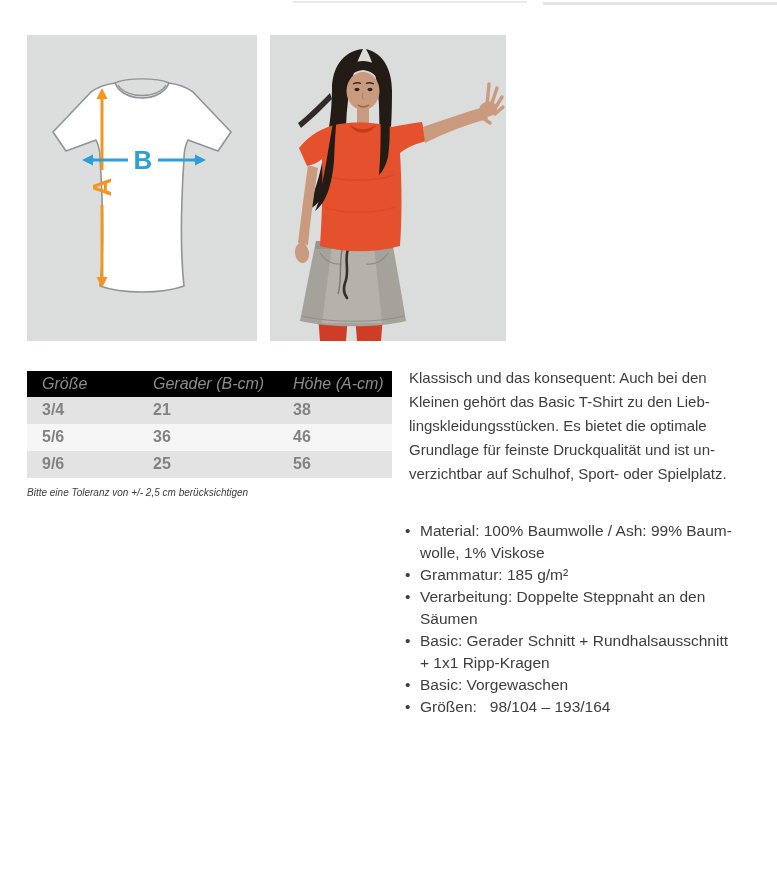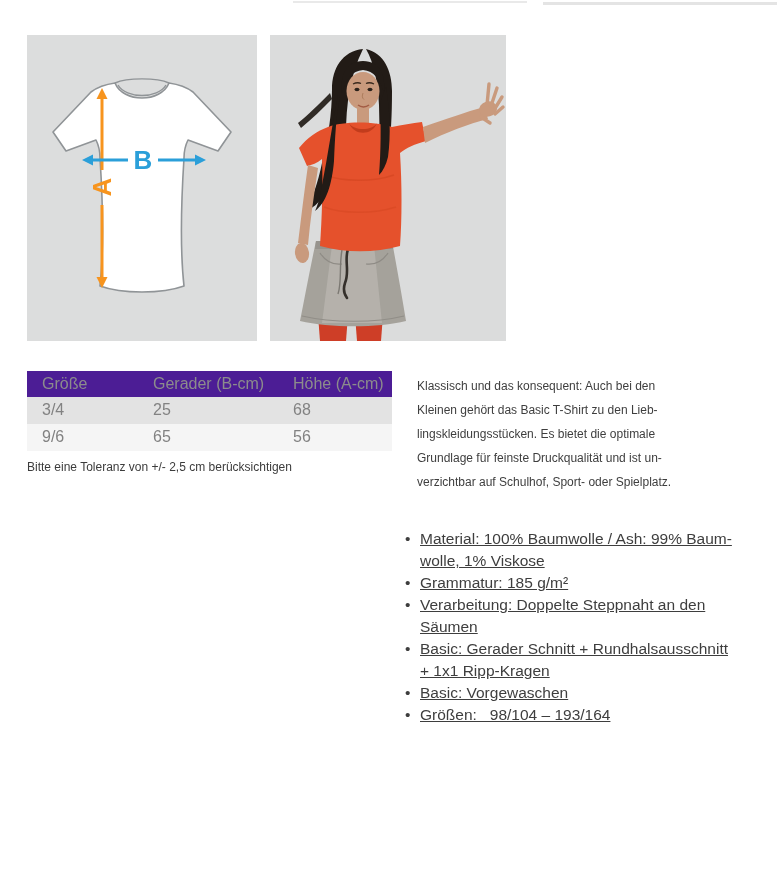--- a/index.html
+++ b/index.html
@@ -16,32 +16,32 @@
   .photo-box{left:270px;width:236px;background:#dbdcdc;}
   .img-box svg{display:block;width:100%;height:100%;}
 
   .table-block{position:absolute;left:27px;top:371px;width:365px;}
   table.sizes{border-collapse:collapse;width:365px;table-layout:fixed;
     font-size:16px;color:#828282;}
   table.sizes col:nth-child(1){width:111px;}
   table.sizes col:nth-child(2){width:140px;}
   table.sizes col:nth-child(3){width:114px;}
   table.sizes th{font-weight:normal;text-align:left;color:#8c8c8c;
-    background:#4c1d95;padding:3px 0 4px 15px;height:19px;}
-  table.sizes td{padding:4px 0 5px 15px;height:18px;}
+    background:#000000;padding:3px 0 4px 15px;height:19px;font-style:italic;}
+  table.sizes td{padding:4px 0 5px 15px;height:18px;font-weight:bold;}
   table.sizes tbody tr:nth-child(odd) td{background:#e3e3e3;}
   table.sizes tbody tr:nth-child(even) td{background:#f5f5f5;}
-  .note{margin-top:9px;font-size:12px;color:#3c3c3c;white-space:nowrap;}
+  .note{margin-top:9px;font-size:10px;color:#3c3c3c;white-space:nowrap;font-style:italic;}
 
   .desc{position:absolute;left:405px;top:362px;width:372px;color:#3e3e3e;}
-  .intro{margin:12px;font-size:12px;line-height:24px;white-space:pre-wrap;}
+  .intro{margin:4px;font-size:15px;line-height:24px;white-space:pre-wrap;}
   ul.bullets{list-style:none;margin:34px 0 0 0;padding:0;font-size:15.5px;line-height:22px;}
   ul.bullets li{display:flex;}
   ul.bullets .marker{width:15px;flex:0 0 15px;color:#3e3e3e;}
-  ul.bullets .btext{flex:1;white-space:pre-wrap;text-decoration:underline;}
+  ul.bullets .btext{flex:1;white-space:pre-wrap;}
 </style>
 </head>
 <body>
 
 <div class="page">
 
   <div class="top-frag frag1"></div>
   <div class="top-frag frag2"></div>
 
   <div class="img-box diagram-box">
@@ -163,26 +163,31 @@
       <thead>
         <tr>
           <th>Größe</th>
           <th>Gerader (B-cm)</th>
           <th>Höhe (A-cm)</th>
         </tr>
       </thead>
       <tbody>
           <tr>
             <td>3/4</td>
-            <td>25</td>
-            <td>68</td>
+            <td>21</td>
+            <td>38</td>
+          </tr>
+          <tr>
+            <td>5/6</td>
+            <td>36</td>
+            <td>46</td>
           </tr>
           <tr>
             <td>9/6</td>
-            <td>65</td>
+            <td>25</td>
             <td>56</td>
           </tr>
         </tbody>
     </table>
     <div class="note">Bitte eine Toleranz von +/- 2,5 cm berücksichtigen</div>
   </div>
 
   <div class="desc">
     <p class="intro">Klassisch und das konsequent: Auch bei den
 Kleinen gehört das Basic T-Shirt zu den Lieb-

